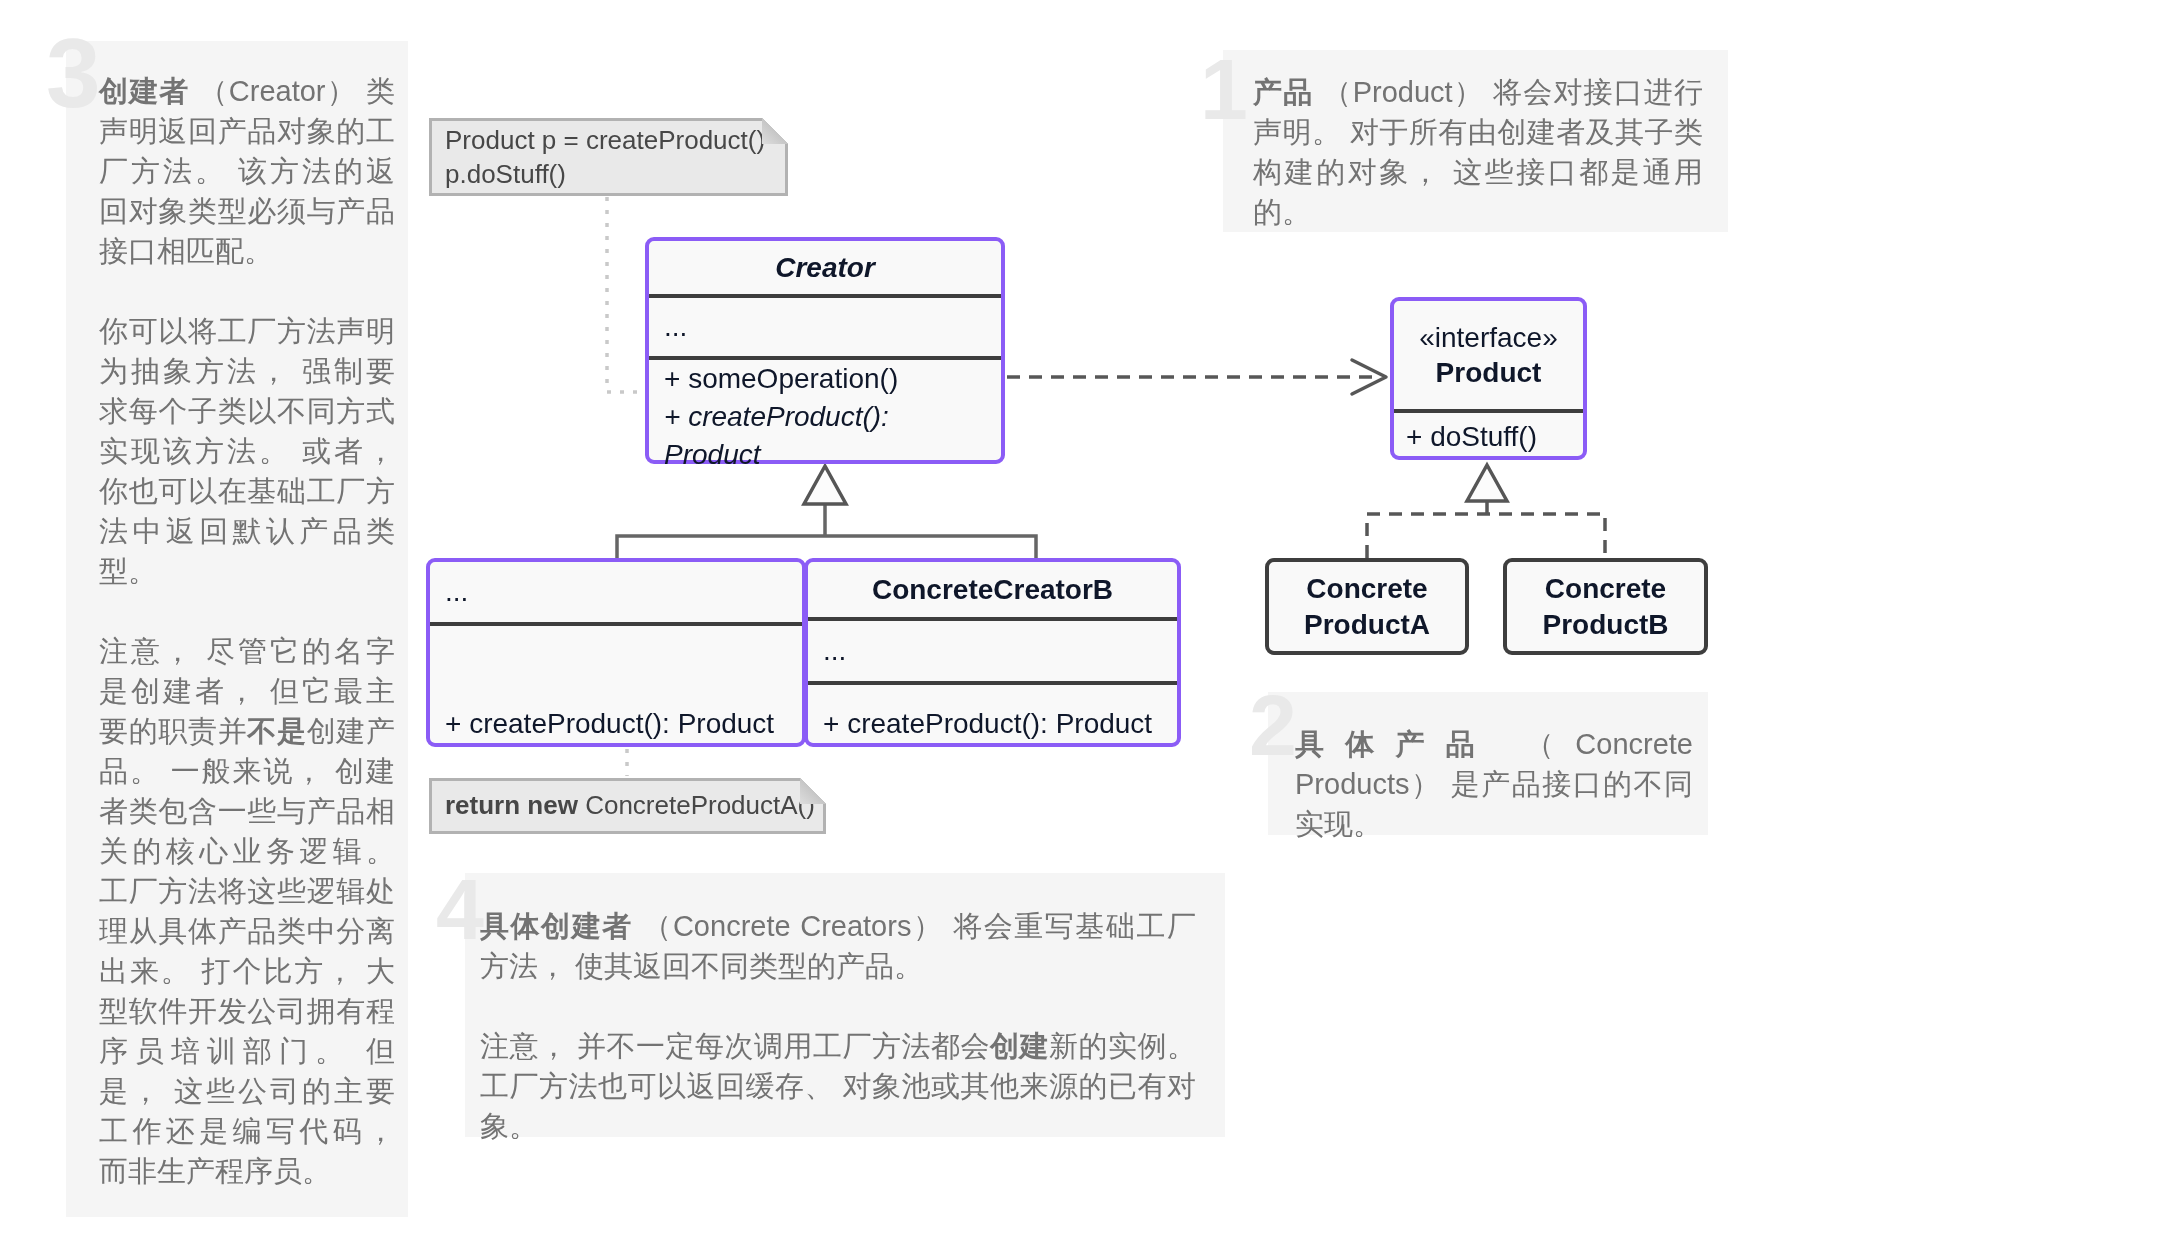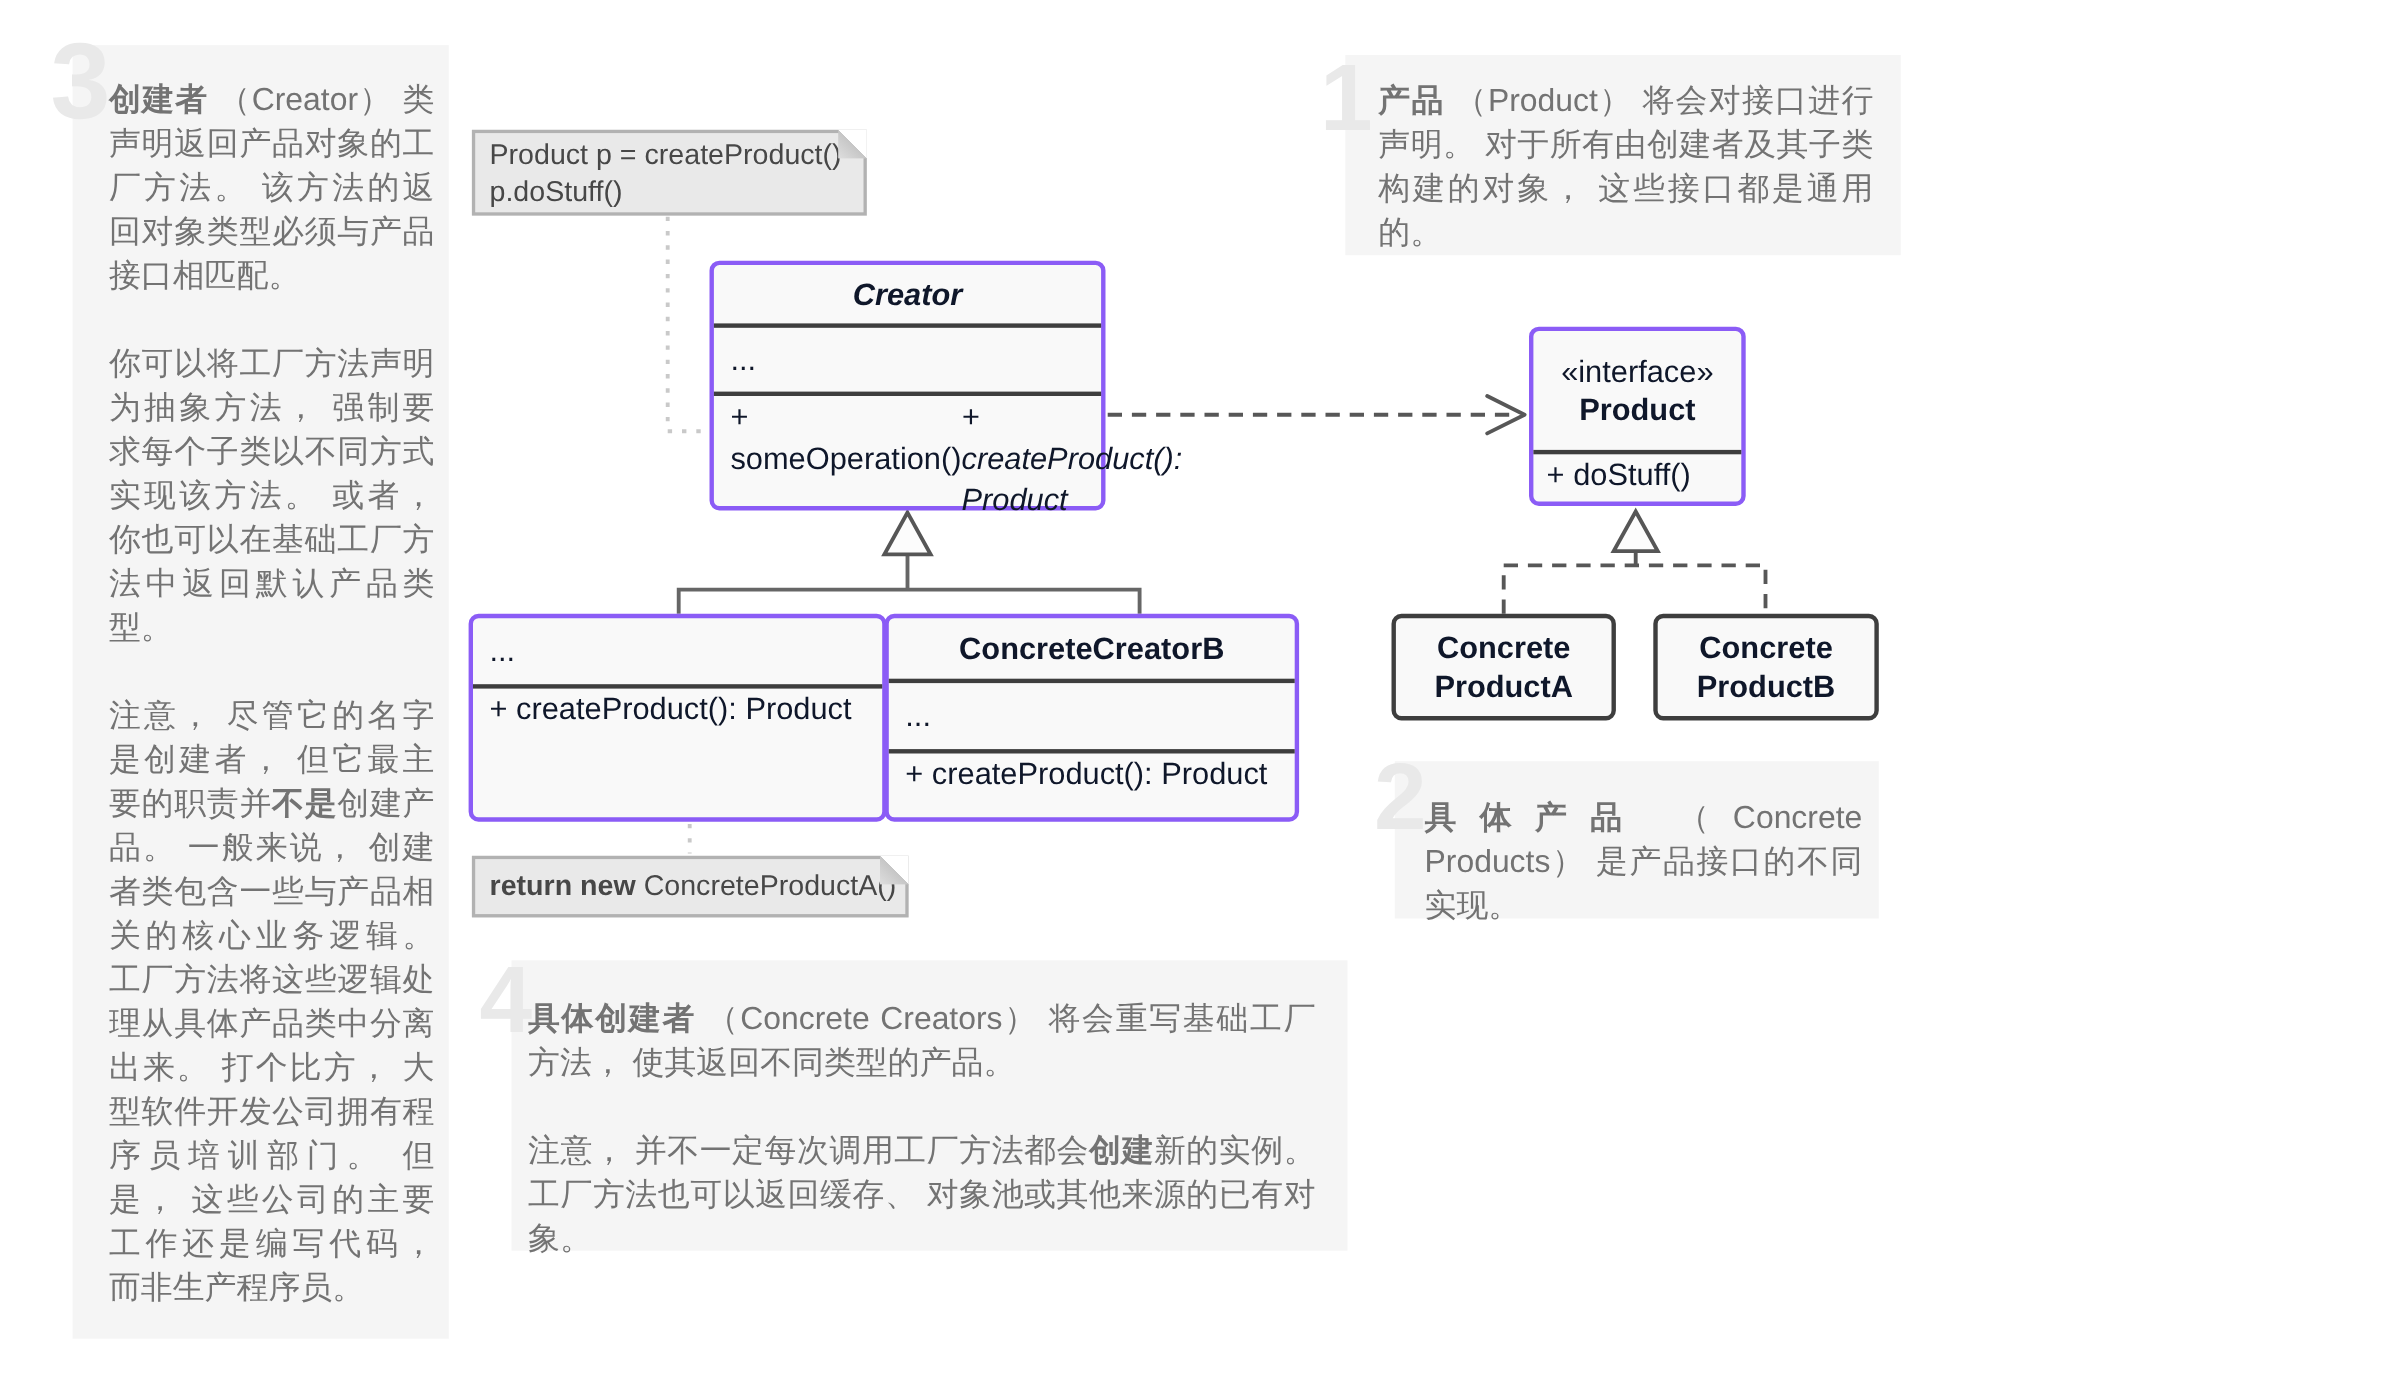--- a/index.html
+++ b/index.html
@@ -38,21 +38,21 @@
   #noteReturn{left:429px;top:778px;width:397px;height:56px;line-height:48px;padding:0 0 0 13px;}
   .dogear{position:absolute;top:-3px;right:-3px;width:26px;height:26px;
           background:linear-gradient(225deg,#ffffff 0%,#ffffff 49%,#c6c6c6 50%,#dedede 100%);}
 
   
   .cls{position:absolute;border:4px solid #8b5cf6;border-radius:9px;background:#f9f9f9;
        color:#0f172a;font-size:28px;display:flex;flex-direction:column;z-index:3;}
   .cls .hd{border-bottom:4px solid #3e3e3e;display:flex;align-items:center;justify-content:center;
            font-weight:700;flex:0 0 auto;}
   .cls .at{border-bottom:4px solid #3e3e3e;display:flex;align-items:center;padding:0 15px;flex:0 0 auto;}
-  .cls .mt{flex:1;display:flex;flex-direction:row;justify-content:space-between;padding:0 15px;line-height:38px;}
+  .cls .mt{flex:1;display:flex;flex-direction:column;justify-content:flex-end;padding:0 15px;line-height:38px;}
   .italic{font-style:italic;}
 
   #creator{left:645px;top:237px;width:360px;height:227px;}
   #creator .hd{height:57px;font-style:italic;}
   #creator .at{height:62px;}
 
   #productIf{left:1390px;top:297px;width:197px;height:163px;}
   #productIf .hd{height:112px;flex-direction:column;line-height:35px;}
   #productIf .hd .st{font-weight:400;}
   #productIf .mt{padding:0 12px;}

